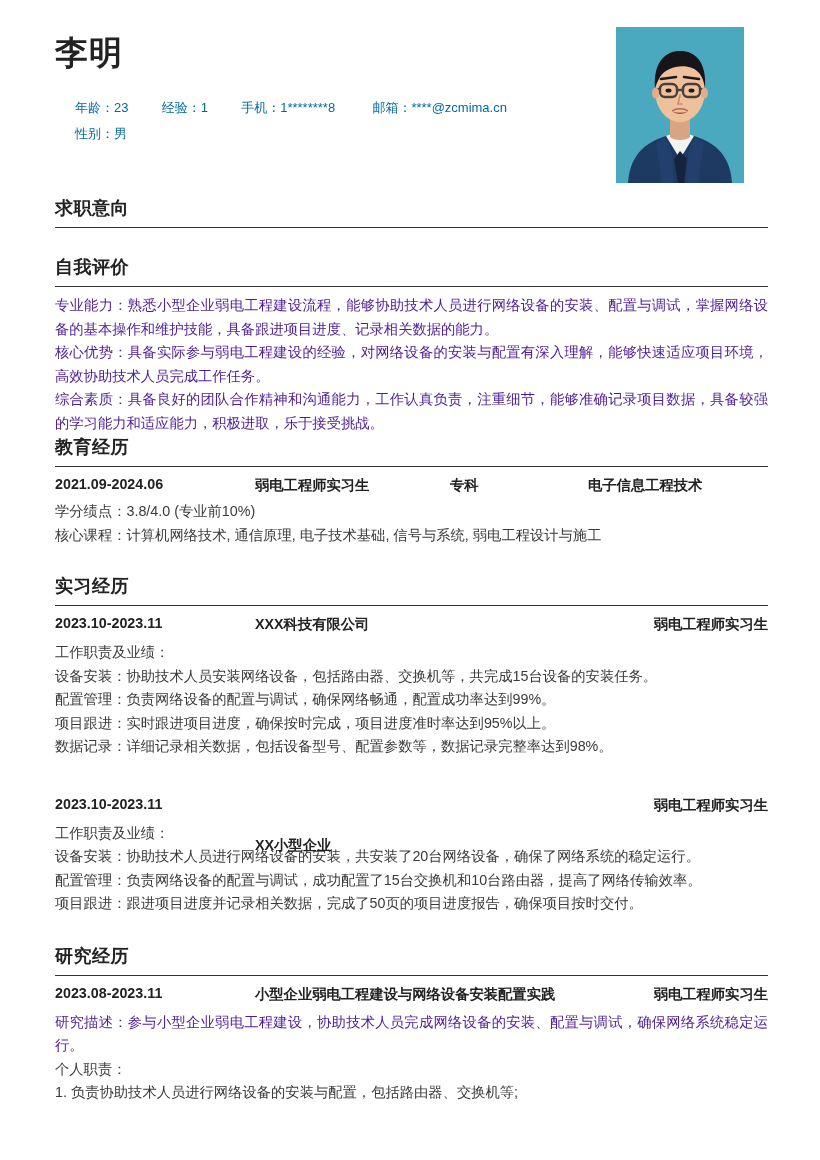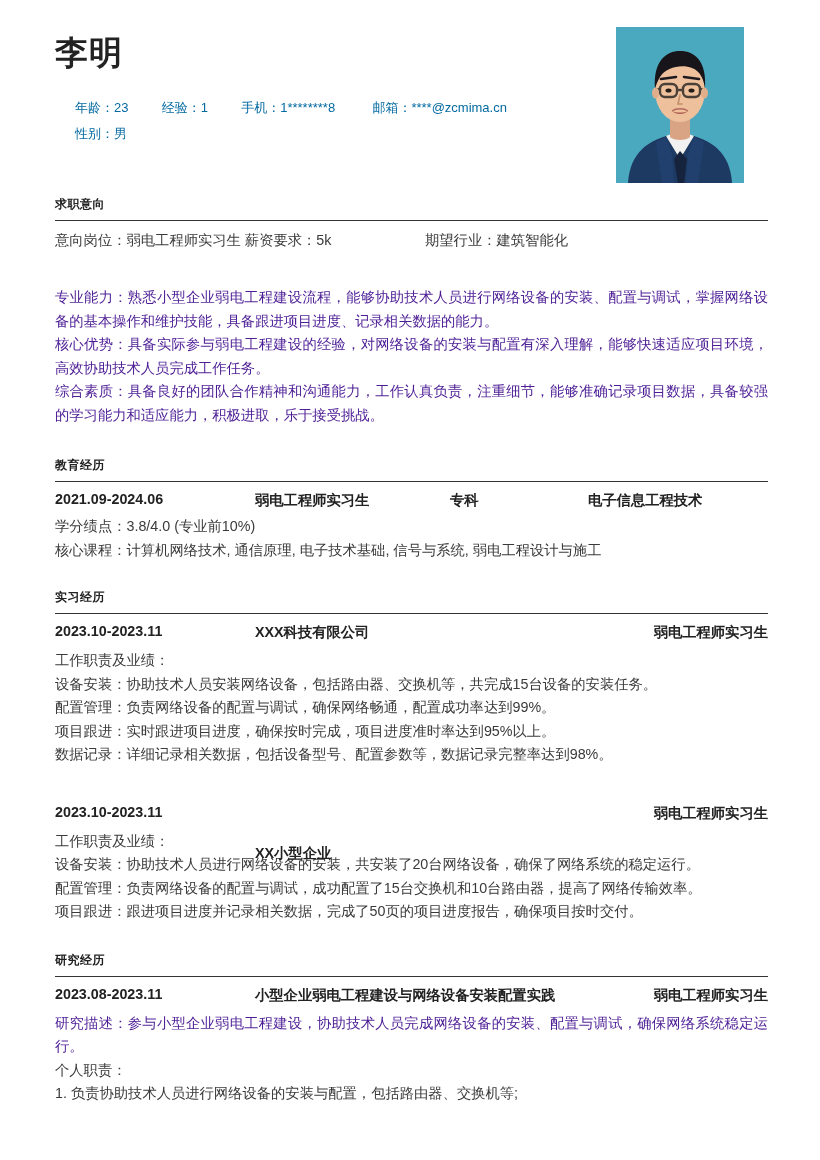--- a/index.html
+++ b/index.html
@@ -66,21 +66,21 @@
     overflow: hidden;
     background: #4aa8bf;
   }
   .photo svg { display: block; }
 
   
   .section {
     padding: 0 52px 0 55px;
   }
   .section-title {
-    font-size: 12px;
+    font-size: 18px;
     font-weight: bold;
     color: #222222;
     letter-spacing: 0.5px;
     padding-bottom: 7px;
     border-bottom: 1.6px solid #333333;
     margin: 0;
   }
   .section-body {
     padding-top: 7px;
   }
@@ -88,21 +88,21 @@
     font-size: 14.3px;
     line-height: 23.5px;
     color: #4c1d95;
     margin: 0;
     text-align: justify;
   }
 
   
   .sec-gap-intent  { margin-top: 26px; }
   .sec-gap-self    { margin-top: 27px; }
-  .sec-gap-edu     { margin-top: 30px; }
+  .sec-gap-edu     { }
   .sec-gap-intern  { margin-top: 27px; }
   .sec-gap-campus  { margin-top: 28px; }
   .sec-gap-research{ margin-top: 28px; }
 
   
   .intent-row {
     position: relative;
     font-size: 14.3px;
     line-height: 24px;
     height: 24px;
@@ -195,34 +195,24 @@
         <path d="M56 84 C60 81 68 81 72 84" stroke="#b5675c" stroke-width="1.3" fill="none"></path>
 
         <ellipse cx="39.5" cy="66" rx="3.5" ry="5.5" fill="#e0ae8b"></ellipse>
         <ellipse cx="88.5" cy="66" rx="3.5" ry="5.5" fill="#e0ae8b"></ellipse>
       </svg>
     </div>
   </div>
 
   <div class="section sec-gap-intent">
     <div class="section-title">求职意向</div>
-    <div class="section-body">
-      <div class="intent-row">
-        <span class="intent-left">
-          <span>意向岗位：</span><span>弱电工程师实习生</span>
-          <span>薪资要求：</span><span>5k</span>
-        </span>
-        <span class="intent-right">
-          <span>期望行业：</span><span>建筑智能化</span>
-        </span>
-      </div>
-    </div>
   </div>
 
   <div class="section sec-gap-self">
+    <div class="section-title">自我评价</div>
     <div class="section-body">
       <p class="para">专业能力：熟悉小型企业弱电工程建设流程，能够协助技术人员进行网络设备的安装、配置与调试，掌握网络设备的基本操作和维护技能，具备跟进项目进度、记录相关数据的能力。</p>
       <p class="para">核心优势：具备实际参与弱电工程建设的经验，对网络设备的安装与配置有深入理解，能够快速适应项目环境，高效协助技术人员完成工作任务。</p>
       <p class="para">综合素质：具备良好的团队合作精神和沟通能力，工作认真负责，注重细节，能够准确记录项目数据，具备较强的学习能力和适应能力，积极进取，乐于接受挑战。</p>
     </div>
   </div>
 
   <div class="section sec-gap-edu">
     <div class="section-title">教育经历</div>
     <div class="section-body">

